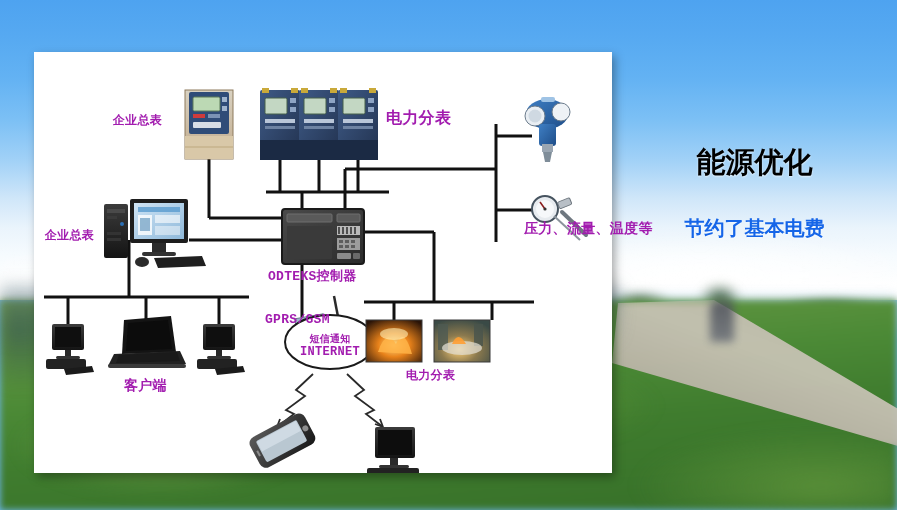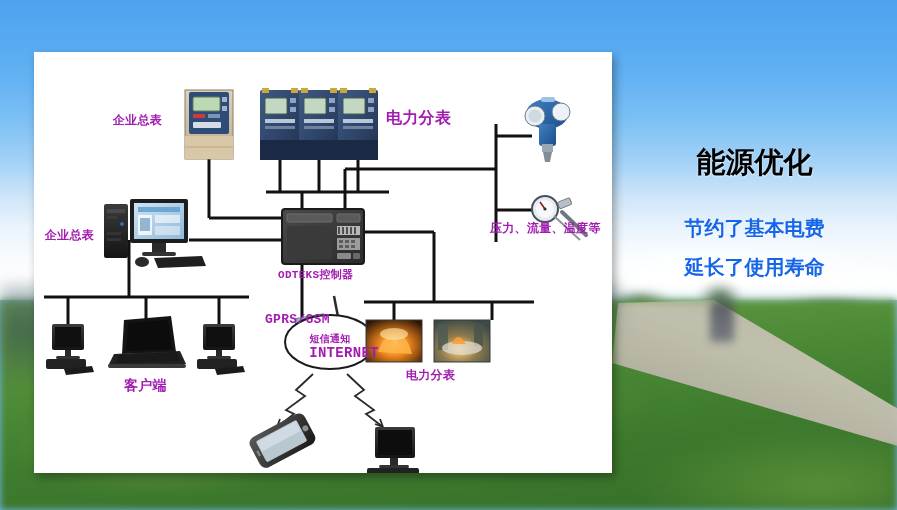--- a/index.html
+++ b/index.html
@@ -398,31 +398,30 @@
     </g>
   </svg>
   </div>
 
   <div class="lbl" style="left:128px;top:60px;font-size:12px;transform:translateX(-100%);">企业总表</div>
 
   <div class="lbl" style="left:352px;top:56px;font-size:16px;">电力分表</div>
 
   <div class="lbl" style="left:60px;top:175px;font-size:12px;transform:translateX(-100%);">企业总表</div>
 
-  <div class="lbl" style="left:244px;top:215px;font-size:11px;">ODTEKS控制器</div>
+  <div class="lbl" style="left:234px;top:215px;font-size:13px;">ODTEKS控制器</div>
 
   <div class="lbl" style="left:231px;top:260px;font-size:13px;">GPRS/GSM</div>
 
-  <div class="lbl" style="left:456px;top:168px;font-size:12px;text-align:center;">压力、流量、温度等</div>
+  <div class="lbl" style="left:490px;top:168px;font-size:14px;text-align:center;">压力、流量、温度等</div>
 
   <div class="lbl" style="left:90px;top:325px;font-size:14px;">客户端</div>
 
   <div class="lbl" style="left:372px;top:315px;font-size:12px;">电力分表</div>
 
   <div class="lbl" style="left:296px;top:280px;font-size:10px;transform:translateX(-50%);">短信通知</div>
-  <div class="lbl" style="left:310px;top:293px;font-size:14px;transform:translateX(-50%);">INTERNET</div>
+  <div class="lbl" style="left:296px;top:293px;font-size:12px;transform:translateX(-50%);">INTERNET</div>
 </div>
 
 <div id="copy">
   <div class="title">能源优化</div>
   <div class="line l1">节约了基本电费</div>
-  <div class="line l2">延长了使用寿命</div>
 </div>
 
 </body></html>

